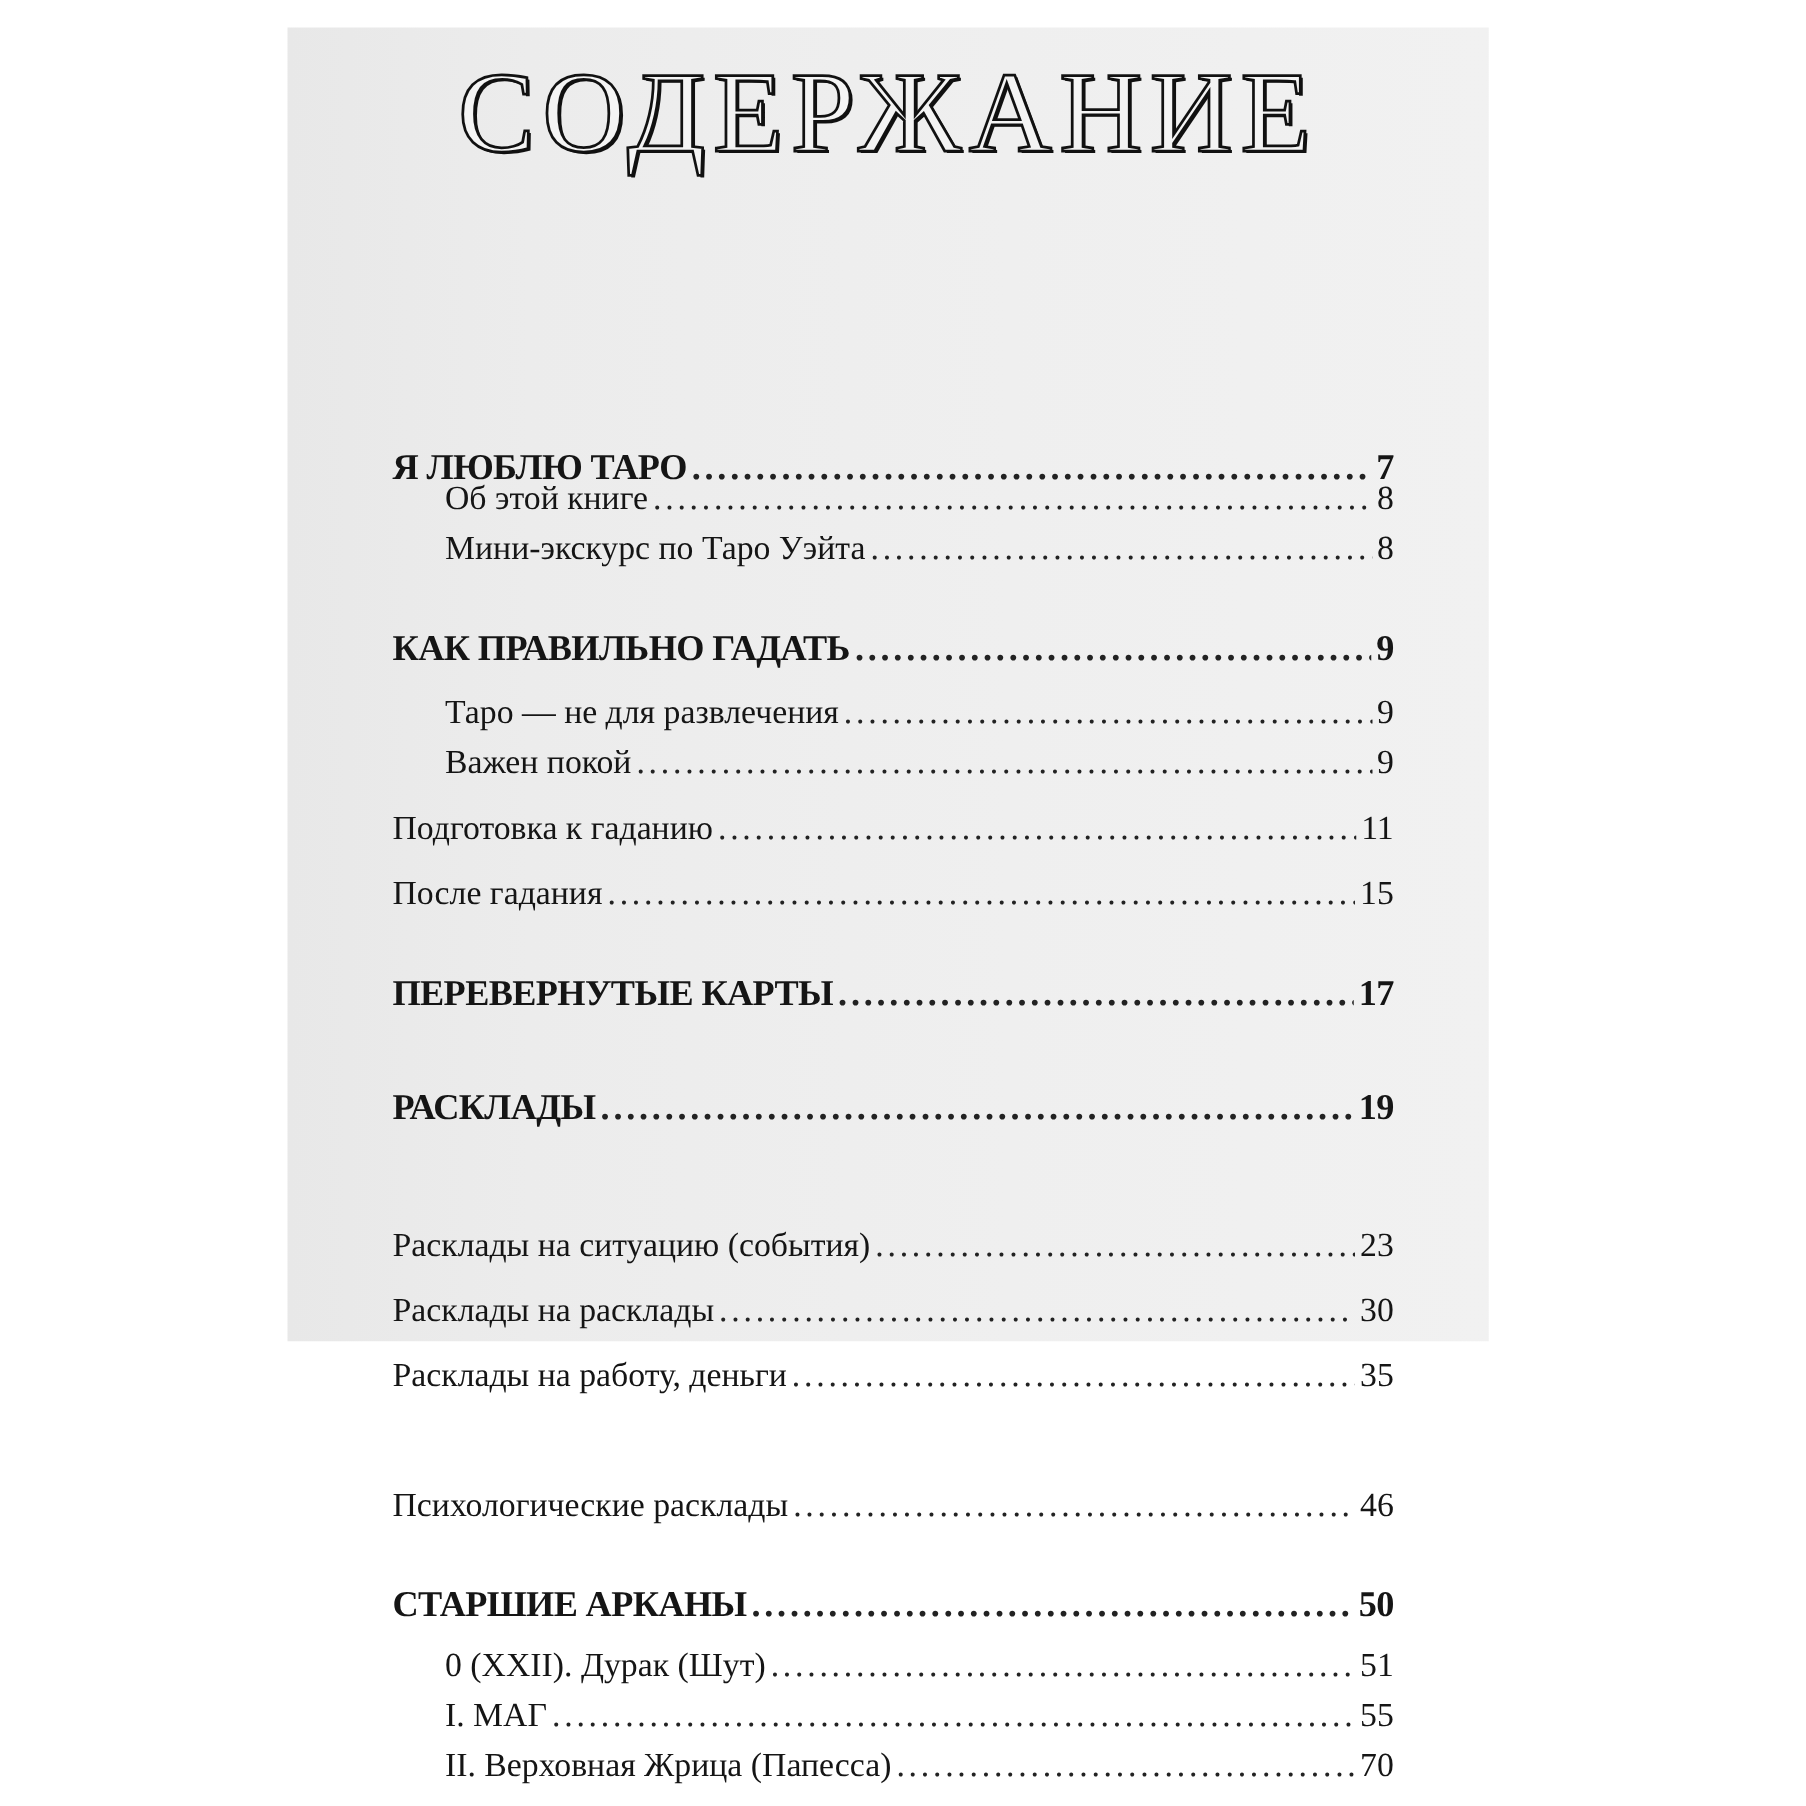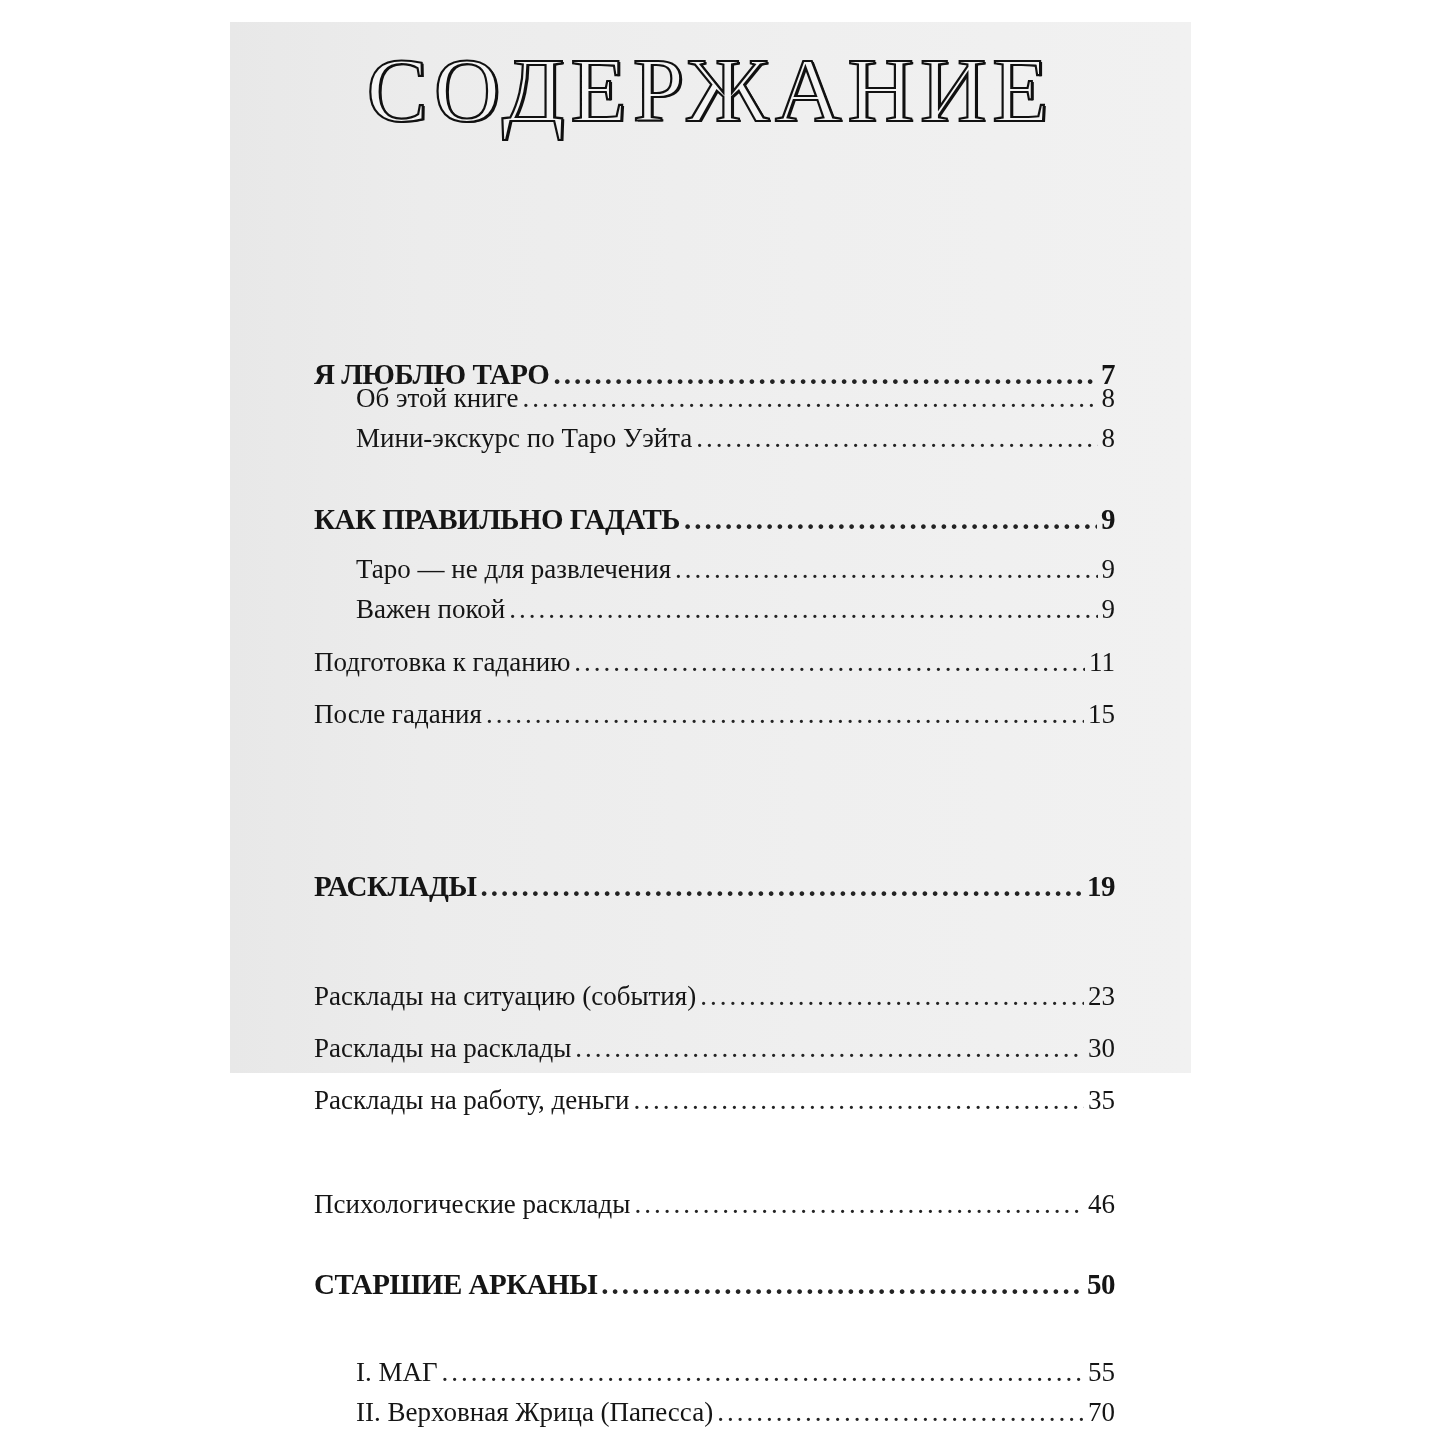--- a/index.html
+++ b/index.html
@@ -104,20 +104,25 @@
     <span class="label">Подготовка к гаданию</span>
     <span class="leader"></span>
     <span class="pnum">11</span>
   </div>
   <div class="toc-row lvl2b" style="top:677px">
     <span class="label">После гадания</span>
     <span class="leader"></span>
     <span class="pnum">15</span>
   </div>
 
+  <div class="toc-row lvl1" style="top:757px">
+    <span class="label">ПЕРЕВЕРНУТЫЕ КАРТЫ</span>
+    <span class="leader"></span>
+    <span class="pnum">17</span>
+  </div>
 
   <div class="toc-row lvl1" style="top:848px">
     <span class="label">РАСКЛАДЫ</span>
     <span class="leader"></span>
     <span class="pnum">19</span>
   </div>
   <div class="toc-row lvl2b" style="top:959px">
     <span class="label">Расклады на ситуацию (события)</span>
     <span class="leader"></span>
     <span class="pnum">23</span>
@@ -136,20 +141,25 @@
     <span class="label">Психологические расклады</span>
     <span class="leader"></span>
     <span class="pnum">46</span>
   </div>
 
   <div class="toc-row lvl1" style="top:1246px">
     <span class="label">СТАРШИЕ АРКАНЫ</span>
     <span class="leader"></span>
     <span class="pnum">50</span>
   </div>
+  <div class="toc-row lvl2" style="top:1295px">
+    <span class="label">0 (XXII). Дурак (Шут)</span>
+    <span class="leader"></span>
+    <span class="pnum">51</span>
+  </div>
   <div class="toc-row lvl2" style="top:1335px">
     <span class="label">I. МАГ</span>
     <span class="leader"></span>
     <span class="pnum">55</span>
   </div>
   <div class="toc-row lvl2" style="top:1375px">
     <span class="label">II. Верховная Жрица (Папесса)</span>
     <span class="leader"></span>
     <span class="pnum">70</span>
   </div>

